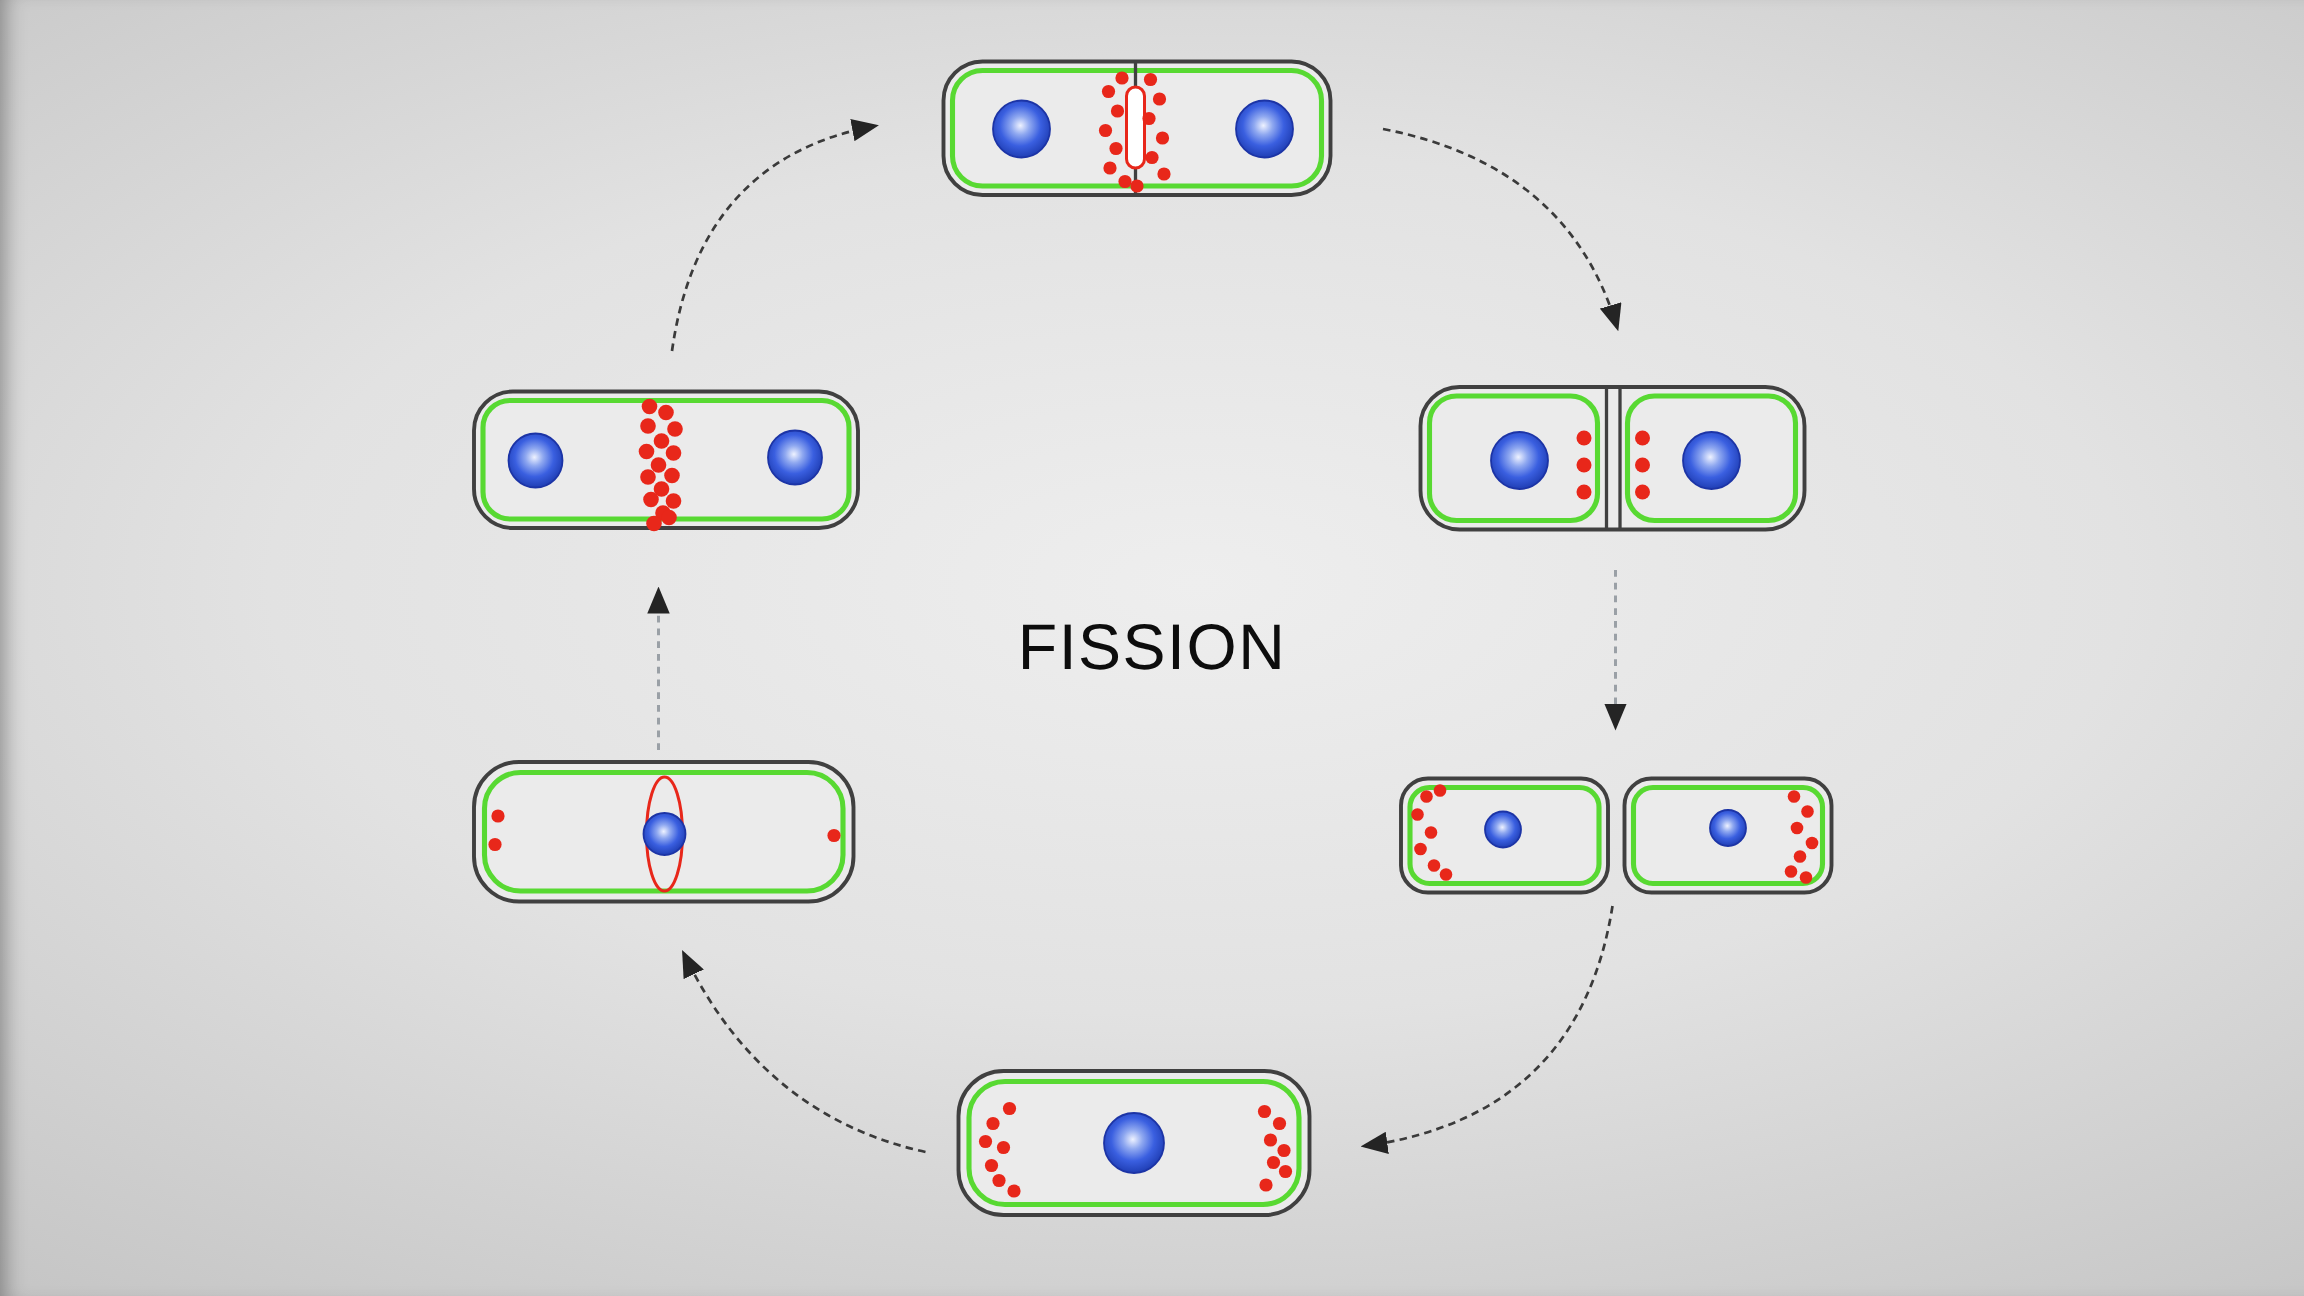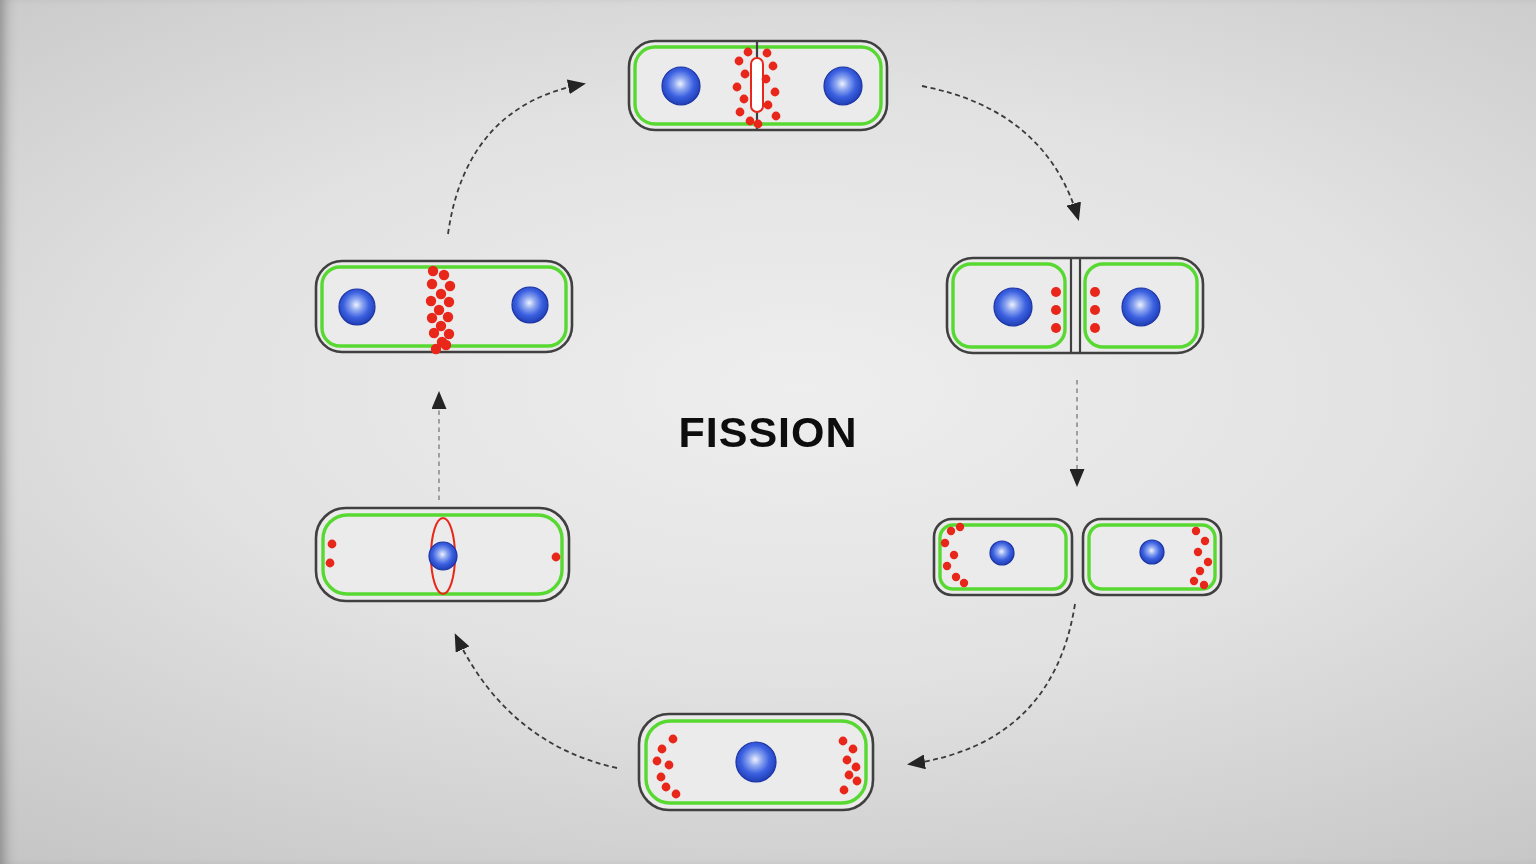--- a/index.html
+++ b/index.html
@@ -9,21 +9,21 @@
   }
   .stage{
     position:relative;width:1536px;height:864px;
     background:radial-gradient(ellipse 115% 95% at 52% 45%,
       #eeeeee 0%, #e2e2e2 35%, #c6c6c6 72%, #aaaaaa 100%);
     box-shadow: inset 12px 0 14px -9px rgba(0,0,0,0.35);
   }
   svg.cycle{position:absolute;left:0;top:0;}
   .title{
     position:absolute;left:768px;top:408px;transform:translateX(-50%);
-    font-size:43px;font-weight:bold;letter-spacing:1px;color:#0d0d0d;
+    font-size:43px;font-weight:normal;letter-spacing:1px;color:#0d0d0d;
     white-space:nowrap;
   }
 </style>
 </head>
 <body>
 
 <div class="stage">
   <svg class="cycle" id="cycle-svg" width="1536" height="864" viewBox="0 0 1536 864">
     <defs>
       <radialGradient id="nucGrad" cx="48%" cy="44%" r="58%">

